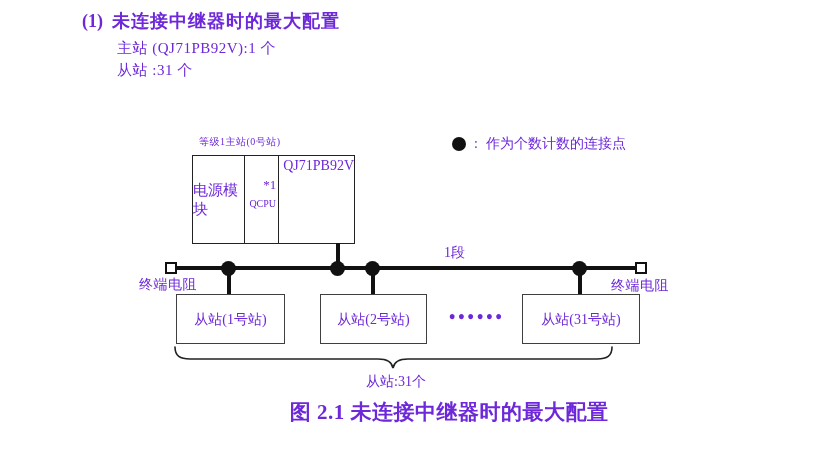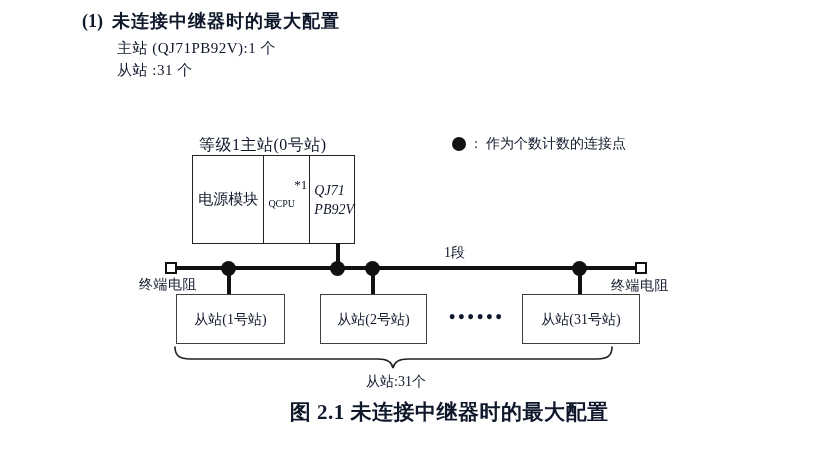--- a/index.html
+++ b/index.html
@@ -2,50 +2,50 @@
 <html><head>
 <meta charset="utf-8">
 <style>
   * { margin: 0; padding: 0; box-sizing: border-box; }
   html, body { background: #ffffff; }
   .page {
     position: relative;
     width: 821px;
     height: 457px;
     background: #ffffff;
-    color: #0f172a;
+    color: #6d28d9;
     font-family: "Liberation Serif", serif;
     overflow: hidden;
   }
   .abs { position: absolute; }
 
   
   .heading {
     left: 82px; top: 9px;
     font-size: 18px; font-weight: bold; letter-spacing: 1px;
     white-space: nowrap;
   }
   .heading .num { margin-right: 9px; letter-spacing: 0; }
   .summary-line { left: 117px; font-size: 15px; white-space: nowrap; letter-spacing: 0.5px; text-align: right; }
   .summary-master { top: 39px; }
   .summary-slave  { top: 61px; }
 
   
-  .master-label { left: 199px; top: 135px; font-size: 16px; white-space: nowrap; letter-spacing: 0.5px; }
+  .master-label { left: 199px; top: 135px; font-size: 10px; white-space: nowrap; letter-spacing: 0.5px; }
   .master-box {
     left: 192px; top: 155px; width: 163px; height: 89px;
     border: 1px solid #222222; display: flex; background: #ffffff;
   }
   .cell { border-right: 1px solid #222222; position: relative; }
   .cell:last-child { border-right: none; }
   .cell-power { width: 73px; display: flex; align-items: center; justify-content: center; font-size: 15px; }
   .cell-cpu { width: 47px; }
   .cell-cpu .cpu-name { position: absolute; left: 4px; top: 42px; font-size: 10px; }
   .cell-cpu .cpu-note { position: absolute; right: 2px; top: 21px; font-size: 13px; }
-  .cell-pb92v { flex: 1; display: flex; flex-direction: column; justify-content: center; padding-left: 4px; font-size: 14px; line-height: 19px; font-style: italic; }
+  .cell-pb92v { flex: 1; display: flex; flex-direction: row; justify-content: center; padding-left: 4px; font-size: 14px; line-height: 19px; }
 
   
   .legend { left: 452px; top: 135px; display: flex; align-items: center; gap: 8px; font-size: 14px; white-space: nowrap; }
   .legend-dot { width: 14px; height: 14px; border-radius: 50%; background: #111111; }
 
   
   .bus-line { left: 176px; top: 266px; width: 459px; height: 4px; background: #111111; }
   .segment-label { left: 444px; top: 244px; font-size: 14px; white-space: nowrap; }
   .terminator {
     width: 12px; height: 12px; top: 262px;

